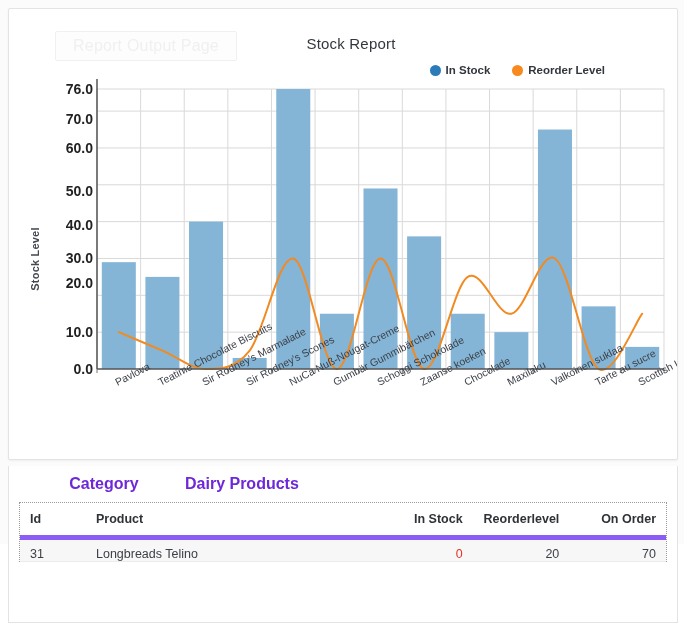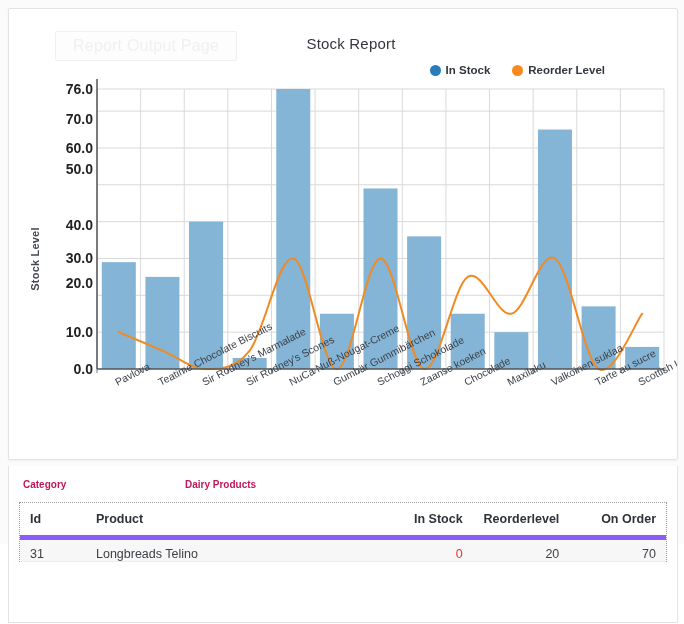--- a/index.html
+++ b/index.html
@@ -55,21 +55,21 @@
   }
 
   
   .table-panel{
     position:absolute;left:8px;top:466px;width:668px;height:156px;
     background:#ffffff;border:1px solid #e3e3e3;border-top:none;
     overflow:hidden;
   }
   .cat-row{
     display:flex;align-items:center;height:36px;padding:0 14px;
-    font-size:10px;font-weight:700;color:#be185d;
+    font-size:16px;font-weight:700;color:#6d28d9;text-align:center;
   }
   .cat-key{width:162px;}
   .cat-val{}
   .grid{
     margin:0 10px;border:1px dotted #9a9a9a;border-bottom:none;
     width:648px;box-sizing:border-box;
   }
   table{border-collapse:collapse;width:100%;table-layout:fixed;}
   thead th{
     font-size:12.5px;font-weight:700;color:#2f3338;
@@ -112,21 +112,21 @@
     </div>
 
     <div class="plot-wrap">
       <div class="ylabel">Stock Level</div>
       <div class="yticks" id="yticks">
           <div class="ytick" style="top: 360px; font-weight: 700;">0.0</div>
           <div class="ytick" style="top: 323.158px;">10.0</div>
           <div class="ytick" style="top: 274px;">20.0</div>
           <div class="ytick" style="top: 249.474px;">30.0</div>
           <div class="ytick" style="top: 216px;">40.0</div>
-          <div class="ytick" style="top: 160px;">50.0</div>
+          <div class="ytick" style="top: 182px;">50.0</div>
           <div class="ytick" style="top: 138.947px;">60.0</div>
           <div class="ytick" style="top: 110px;">70.0</div>
           <div class="ytick" style="top: 80px; font-weight: 700;">76.0</div>
         </div>
       <svg id="plot-svg" width="684" height="450" style="position:absolute;left:0;top:0;">
           <line x1="88" x2="655" y1="323.1578947368421" y2="323.1578947368421" stroke="#d9d9d9" stroke-width="1"></line>
           <line x1="88" x2="655" y1="286.3157894736842" y2="286.3157894736842" stroke="#d9d9d9" stroke-width="1"></line>
           <line x1="88" x2="655" y1="249.4736842105263" y2="249.4736842105263" stroke="#d9d9d9" stroke-width="1"></line>
           <line x1="88" x2="655" y1="212.63157894736844" y2="212.63157894736844" stroke="#d9d9d9" stroke-width="1"></line>
           <line x1="88" x2="655" y1="175.78947368421052" y2="175.78947368421052" stroke="#d9d9d9" stroke-width="1"></line>

